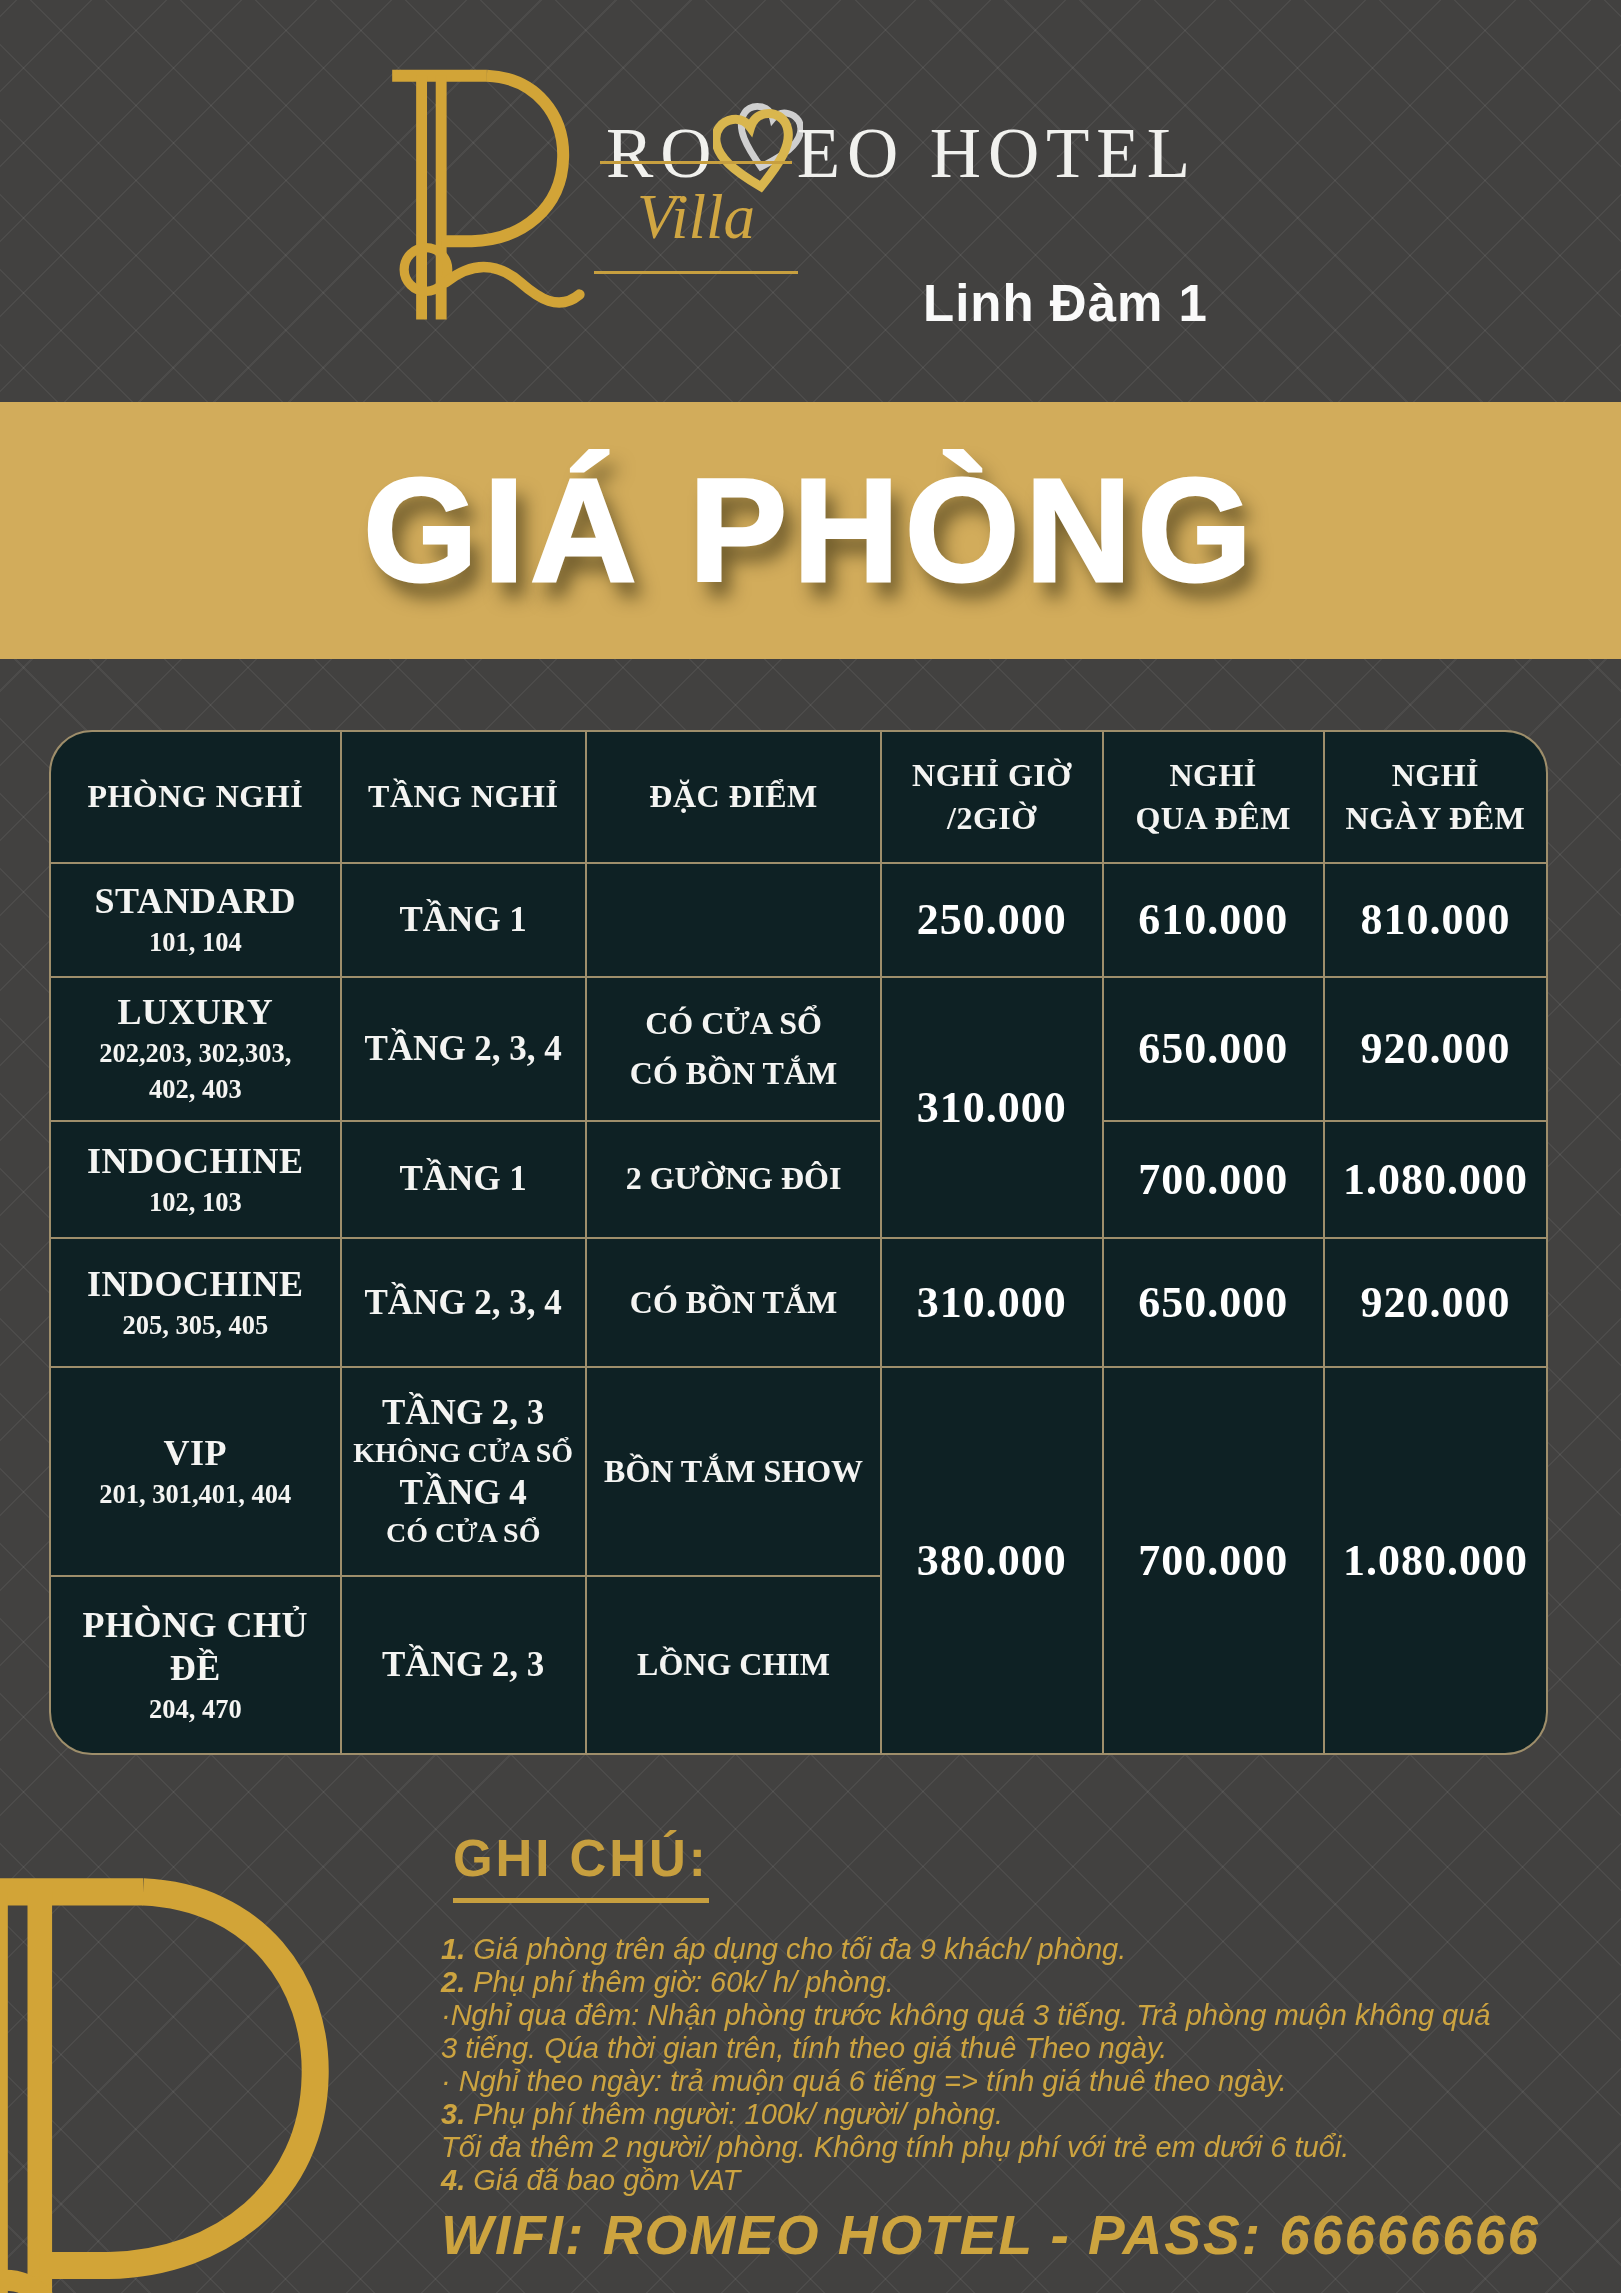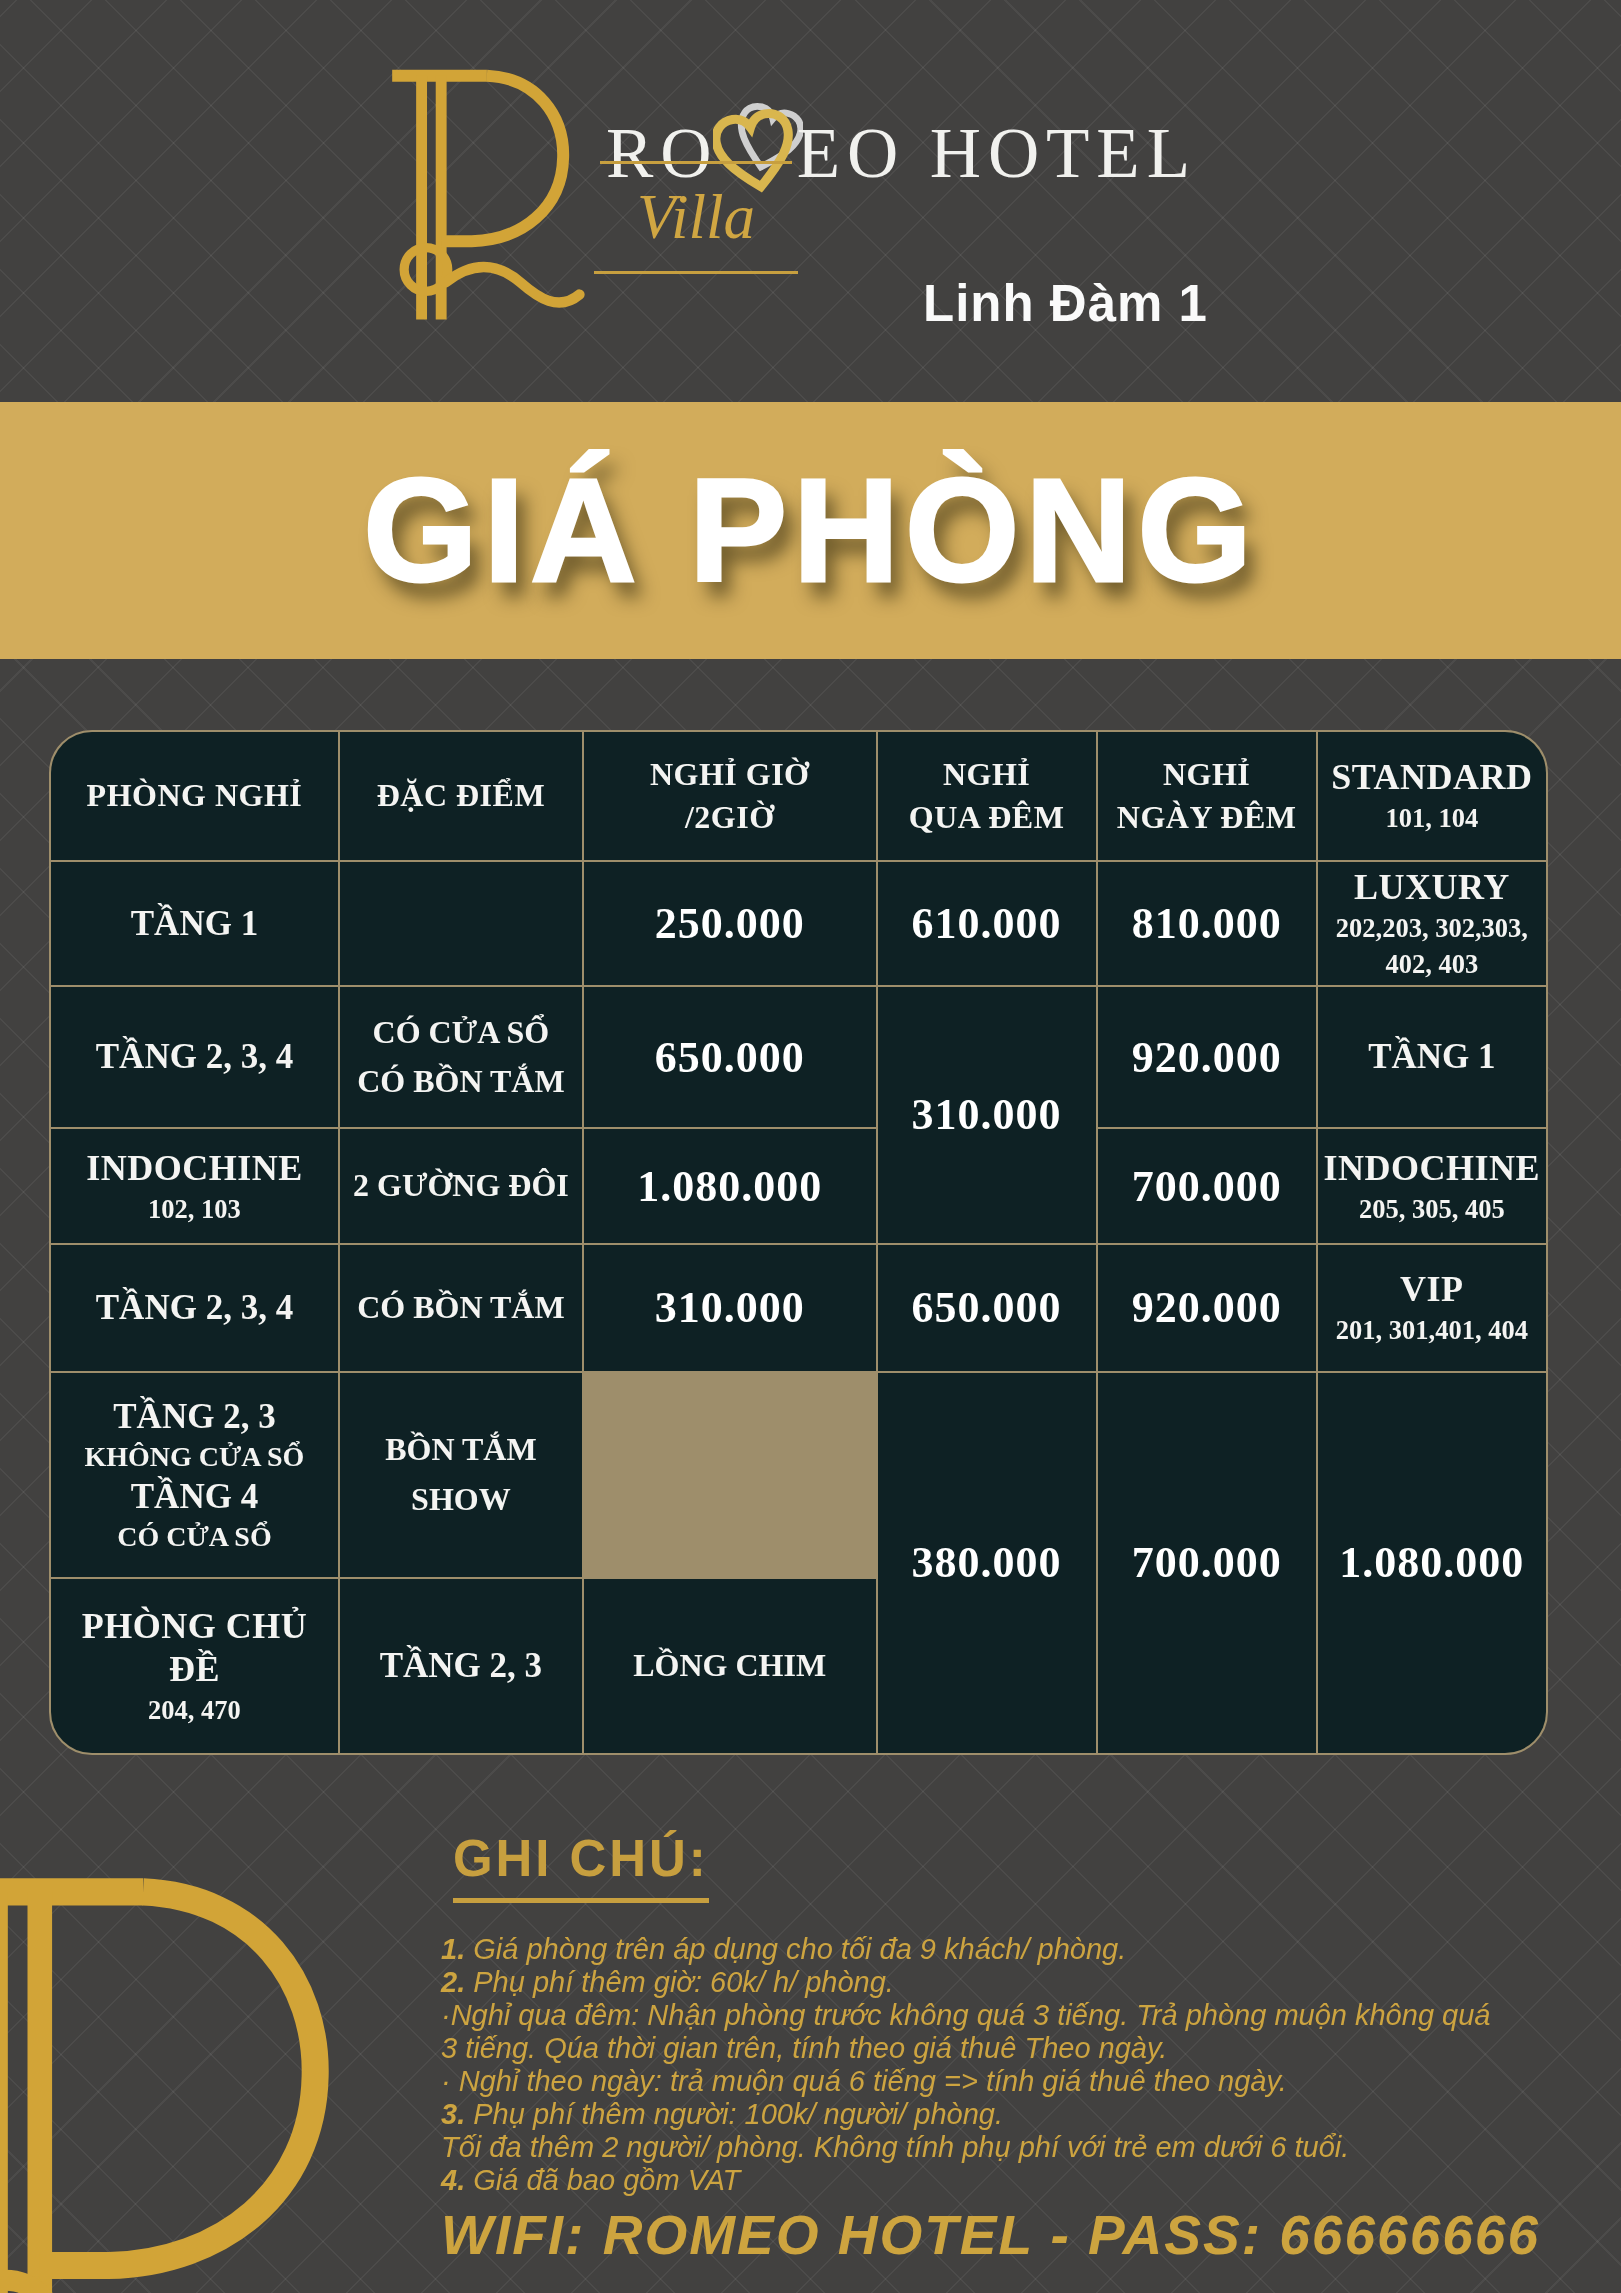--- a/index.html
+++ b/index.html
@@ -120,20 +120,24 @@
     <h1>GIÁ PHÒNG</h1>
   </div>
 
   <div class="tbl">
 
     <div class="c th">
       <span>PHÒNG NGHỈ</span>
         <span></span>
     </div>
     <div class="c th">
+      <span>TẦNG NGHỈ</span>
+        <span></span>
+    </div>
+    <div class="c th">
       <span>ĐẶC ĐIỂM</span>
         <span></span>
     </div>
     <div class="c th">
       <span>NGHỈ GIỜ</span>
         <span>/2GIỜ</span>
     </div>
     <div class="c th">
       <span>NGHỈ</span>
         <span>QUA ĐÊM</span>

